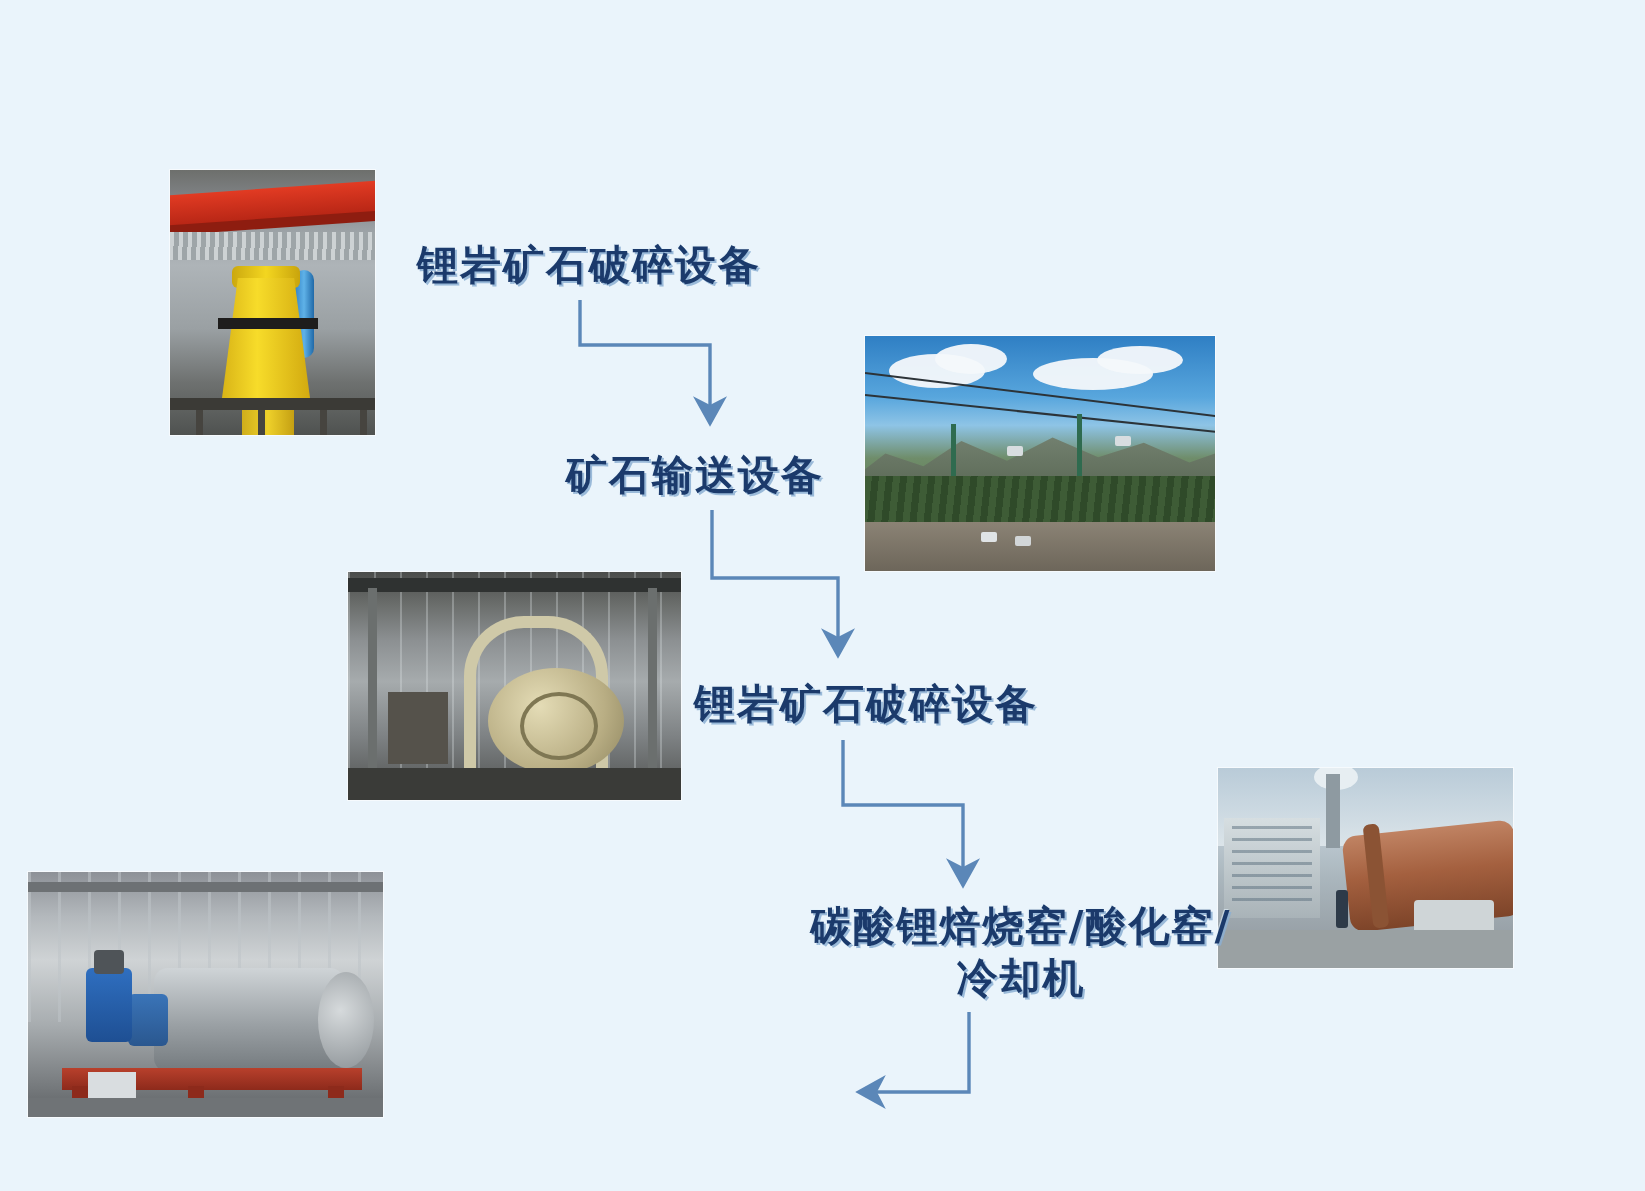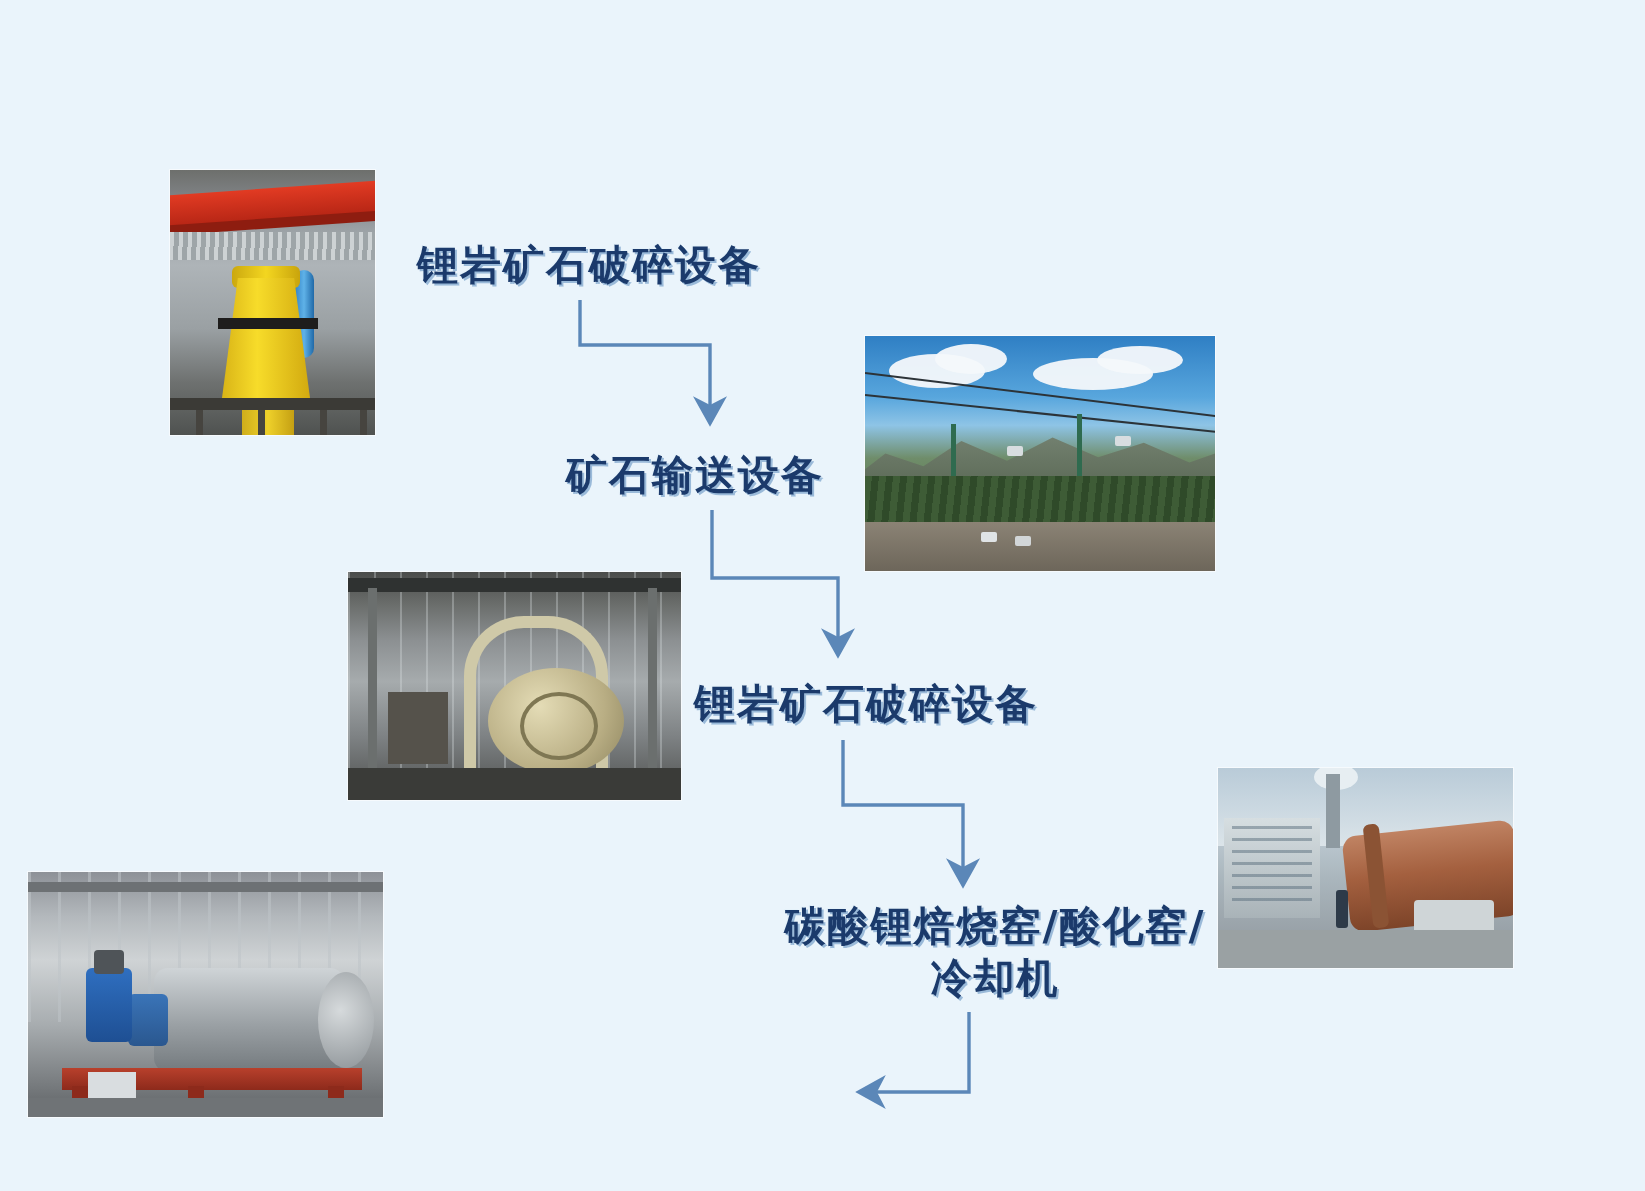--- a/index.html
+++ b/index.html
@@ -28,21 +28,21 @@
     font-size:41px;font-weight:bold;
     color:#1b3a6b;
     letter-spacing:2px;
     white-space:pre-line;
     line-height:1.28;
     text-shadow:2px 2px 0 rgba(140,175,210,.85), -1px -1px 0 rgba(225,240,250,.6);
   }
   .lbl1{left:417px;top:239px;text-align:center;}
   .lbl2{left:566px;top:449px;}
   .lbl3{left:694px;top:678px;}
-  .lbl4{left:760px;top:900px;width:470px;text-align:center;}
+  .lbl4{left:786px;top:900px;width:470px;text-align:center;}
   .lbl5{left:375px;top:1062px;}
 
   
   .photo{
     position:absolute;overflow:hidden;
     background:#b9c6cf;
     box-shadow:0 0 0 1px rgba(255,255,255,.55);
   }
   .photo .inner{position:absolute;inset:0;}
 

